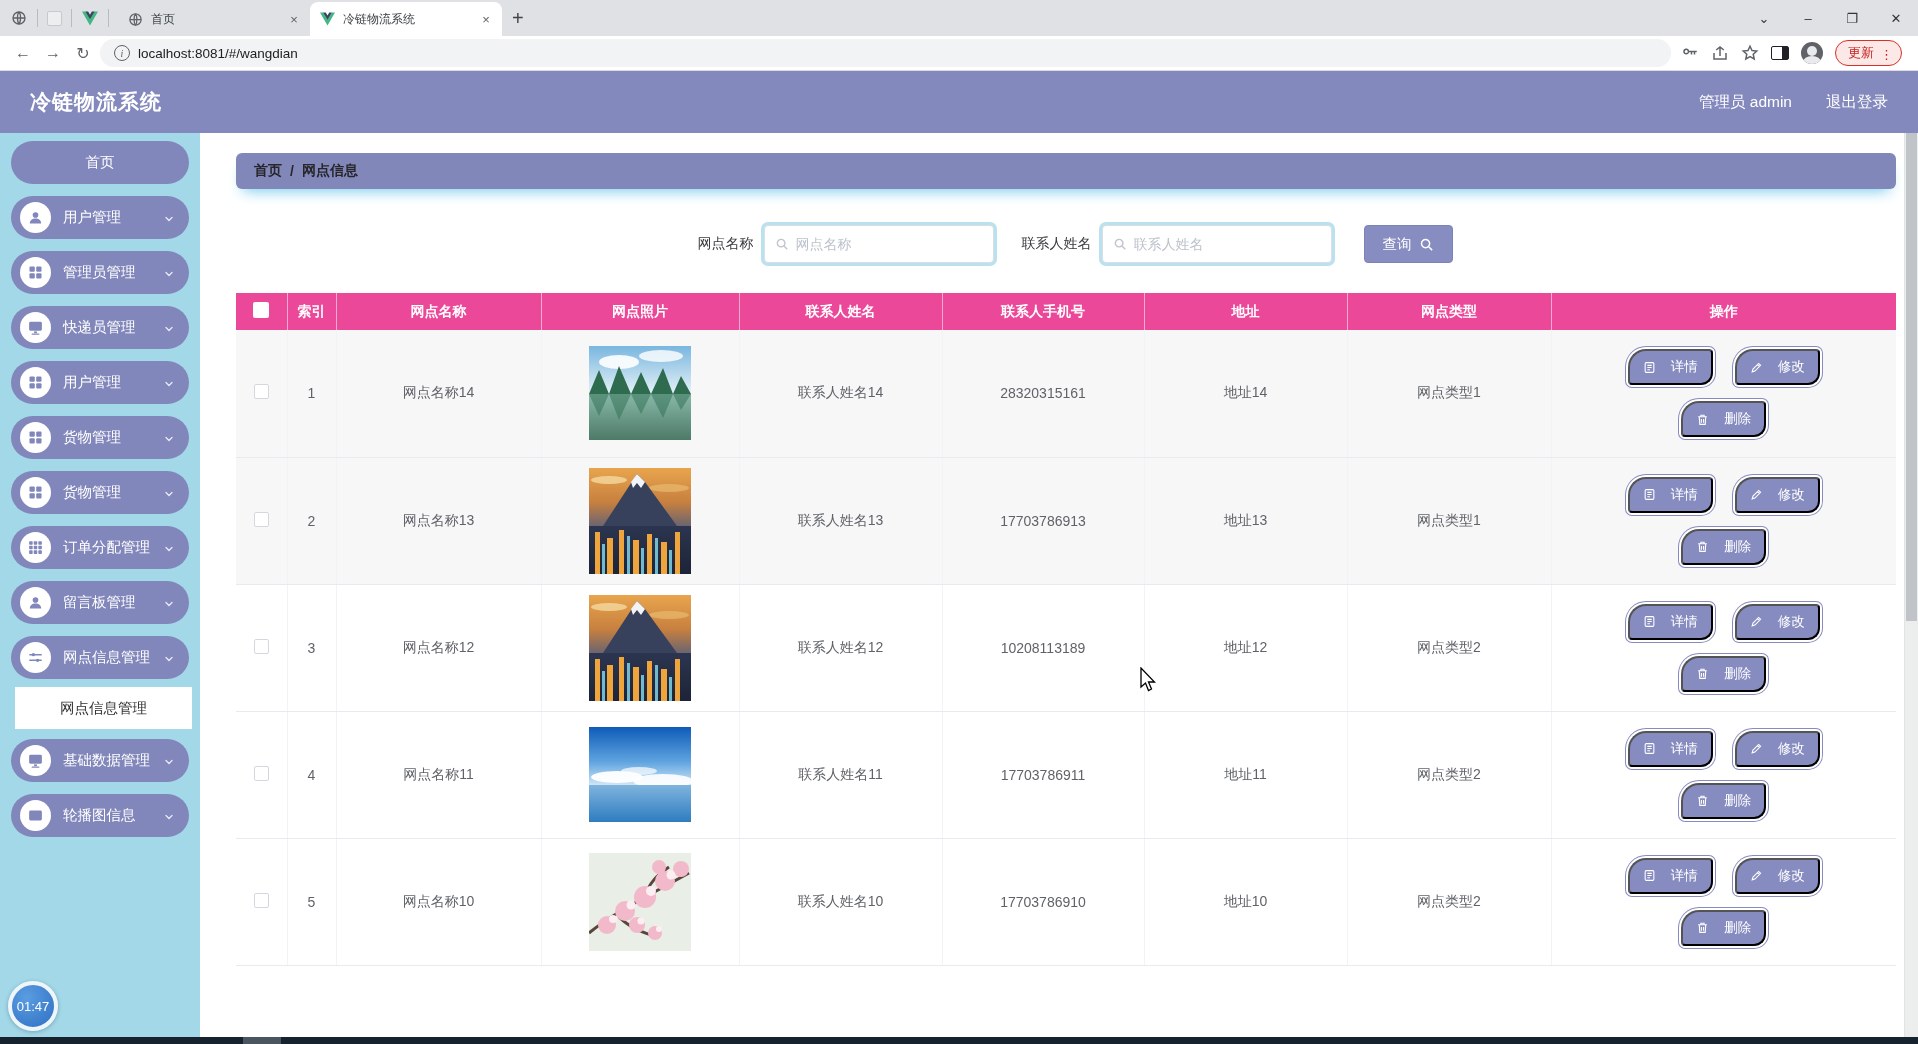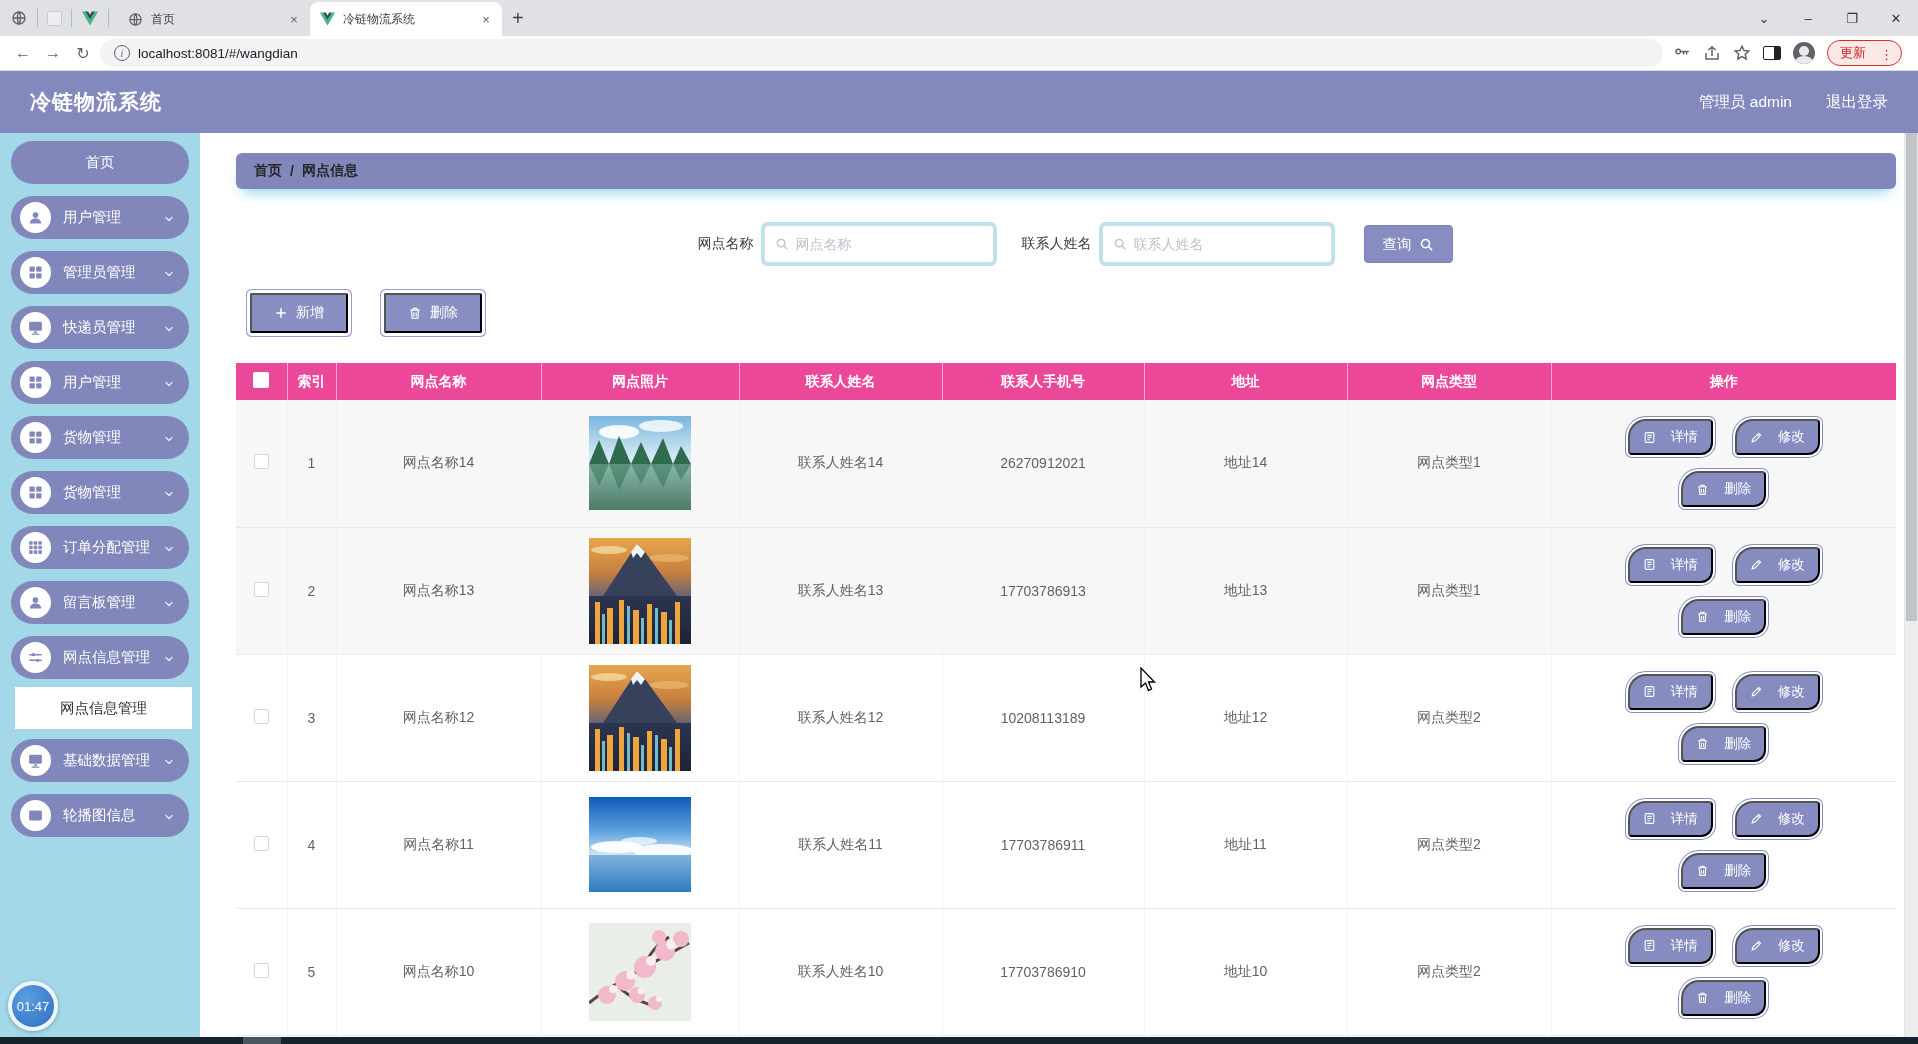--- a/index.html
+++ b/index.html
@@ -22,21 +22,21 @@
 
   .addressbar { height:35px; background:#fff; display:flex; align-items:center; padding:0 10px; gap:4px;
                 border-bottom:1px solid #dadce0; }
   .nav-ic { width:26px; height:26px; display:flex; align-items:center; justify-content:center;
             font-size:16px; color:#5f6368; }
   .urlbox { flex:1; height:28px; background:#f1f3f4; border-radius:14px; display:flex; align-items:center;
             padding:0 14px; gap:8px; color:#202124; font-size:13.5px; }
   .url-info { width:16px; height:16px; border:1.5px solid #5f6368; border-radius:50%; color:#5f6368;
               font-size:10px; display:flex; align-items:center; justify-content:center; font-family:"Liberation Serif",serif; font-style:italic; }
   .right-ics { display:flex; align-items:center; gap:12px; padding:0 6px; }
-  .update-chip { display:flex; align-items:flex-end; gap:14px; border:1px solid #d93025; background:#fce8e6;
+  .update-chip { display:flex; align-items:flex-end; gap:6px; border:1px solid #d93025; background:#fce8e6;
                  color:#c5221f; border-radius:14px; padding:3px 8px 3px 12px; font-size:13px; }
   .kebab { color:#c5221f; font-size:13px; letter-spacing:0; }
   .avatar-ic { width:22px; height:22px; border-radius:50%; background:#5f6368; position:relative; overflow:hidden; }
   .avatar-ic:before { content:""; position:absolute; left:6px; top:4px; width:10px; height:10px; border-radius:50%; background:#e8eaed; }
   .avatar-ic:after { content:""; position:absolute; left:2px; top:14px; width:18px; height:12px; border-radius:50%; background:#e8eaed; }
   .panel-ic { width:18px; height:14px; border:1.5px solid #202124; border-radius:2px; position:relative; }
   .panel-ic:before { content:""; position:absolute; right:0; top:0; bottom:0; width:6px; background:#202124; }
 
   
   .appheader { height:62px; background:#8489bd; display:flex; align-items:center; padding:0 30px; color:#fff; }
@@ -390,34 +390,20 @@
       </div>
       <button class="query-btn">
         <span>查询</span>
         <svg viewBox="0 0 24 24" fill="none" stroke="#fff" stroke-width="2.4">
             <circle cx="10.5" cy="10.5" r="6.5"></circle>
             <path d="M15.5 15.5L21 21"></path>
           </svg>
       </button>
     </div>
 
-    <div class="toolbar">
-      <button class="tool-btn">
-        <svg viewBox="0 0 24 24" fill="none" stroke="#fff" stroke-width="2.6">
-            <path d="M12 4v16M4 12h16"></path>
-          </svg>
-        <span>新增</span>
-      </button>
-      <button class="tool-btn">
-        <svg viewBox="0 0 24 24" fill="none" stroke="#fff" stroke-width="2">
-            <path d="M4 7h16M9 7V4h6v3M6 7l1 14h10l1-14M10 11v7M14 11v7"></path>
-          </svg>
-        <span>删除</span>
-      </button>
-    </div>
 
     <table class="net-table">
       <colgroup>
         <col style="width:51px">
           <col style="width:49px">
           <col style="width:205px">
           <col style="width:198px">
         <col style="width:203px">
           <col style="width:202px">
           <col style="width:203px">
@@ -458,21 +444,21 @@
                   <rect width="102" height="48" fill="url(#g1)"></rect>
                   <ellipse cx="30" cy="16" rx="20" ry="7" fill="#fff" opacity=".9"></ellipse>
                   <ellipse cx="72" cy="10" rx="22" ry="6" fill="#fff" opacity=".8"></ellipse>
                   <path d="M0 48 L10 24 L20 48 L30 20 L42 48 L52 26 L62 48 L74 22 L84 48 L92 30 L102 48 Z" fill="#2f6b4f"></path>
                   <rect y="48" width="102" height="46" fill="url(#g2)"></rect>
                   <path d="M0 48 L10 70 L20 48 L30 74 L42 48 L52 68 L62 48 L74 72 L84 48 L92 64 L102 48 Z" fill="#35725a" opacity=".55"></path>
                 </svg>
               </div>
             </td>
     <td>联系人姓名14</td>
-    <td>26270912021</td>
+    <td>28320315161</td>
     <td>地址14</td>
     <td>网点类型1</td>
     <td>
       <div class="actions">
         <button class="act-btn">
           <svg viewBox="0 0 24 24" fill="none" stroke="#fff" stroke-width="2">
                     <rect x="4" y="3" width="16" height="18" rx="2"></rect>
                     <path d="M8 8h8M8 12h8M8 16h5"></path>
                   </svg>
           <span class="al-detail">详情</span>

